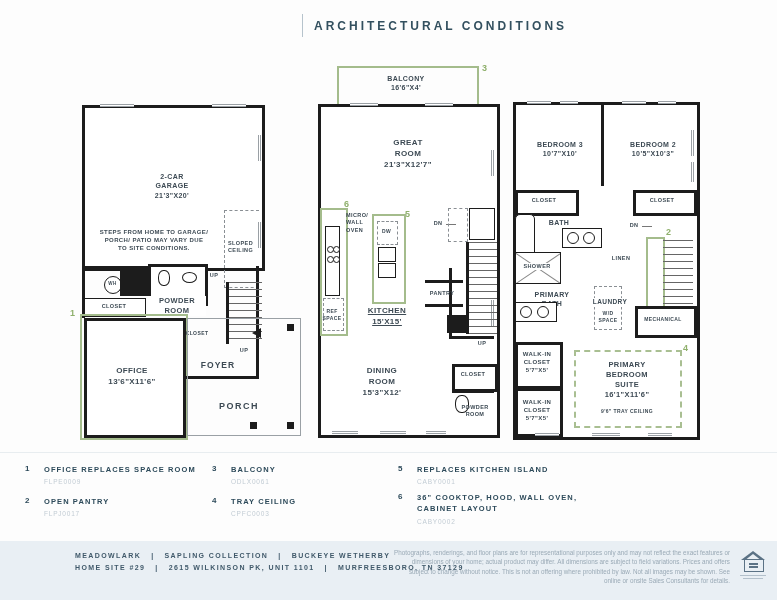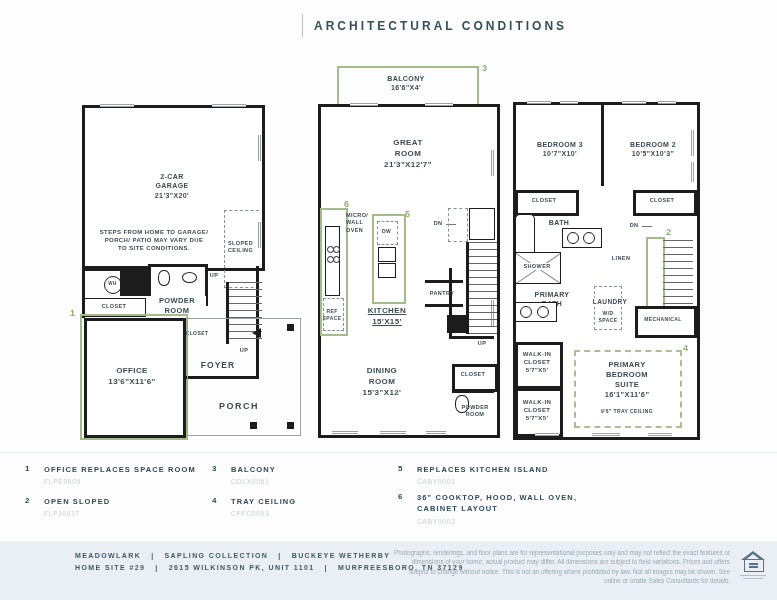--- a/index.html
+++ b/index.html
@@ -229,21 +229,21 @@
   <div class="lg-item" style="left:25px;top:464px;">
     <span class="lg-num">1</span>
     <div>
         <div class="lg-label">OFFICE REPLACES SPACE ROOM</div>
     <div class="lg-code">FLPE0009</div>
       </div>
   </div>
   <div class="lg-item" style="left:25px;top:496px;">
     <span class="lg-num">2</span>
     <div>
-        <div class="lg-label">OPEN SLOPED</div>
+        <div class="lg-label">OPEN PANTRY</div>
     <div class="lg-code">FLPJ0017</div>
       </div>
   </div>
   <div class="lg-item" style="left:212px;top:464px;">
     <span class="lg-num">3</span>
     <div>
         <div class="lg-label">BALCONY</div>
     <div class="lg-code">ODLX0061</div>
       </div>
   </div>

